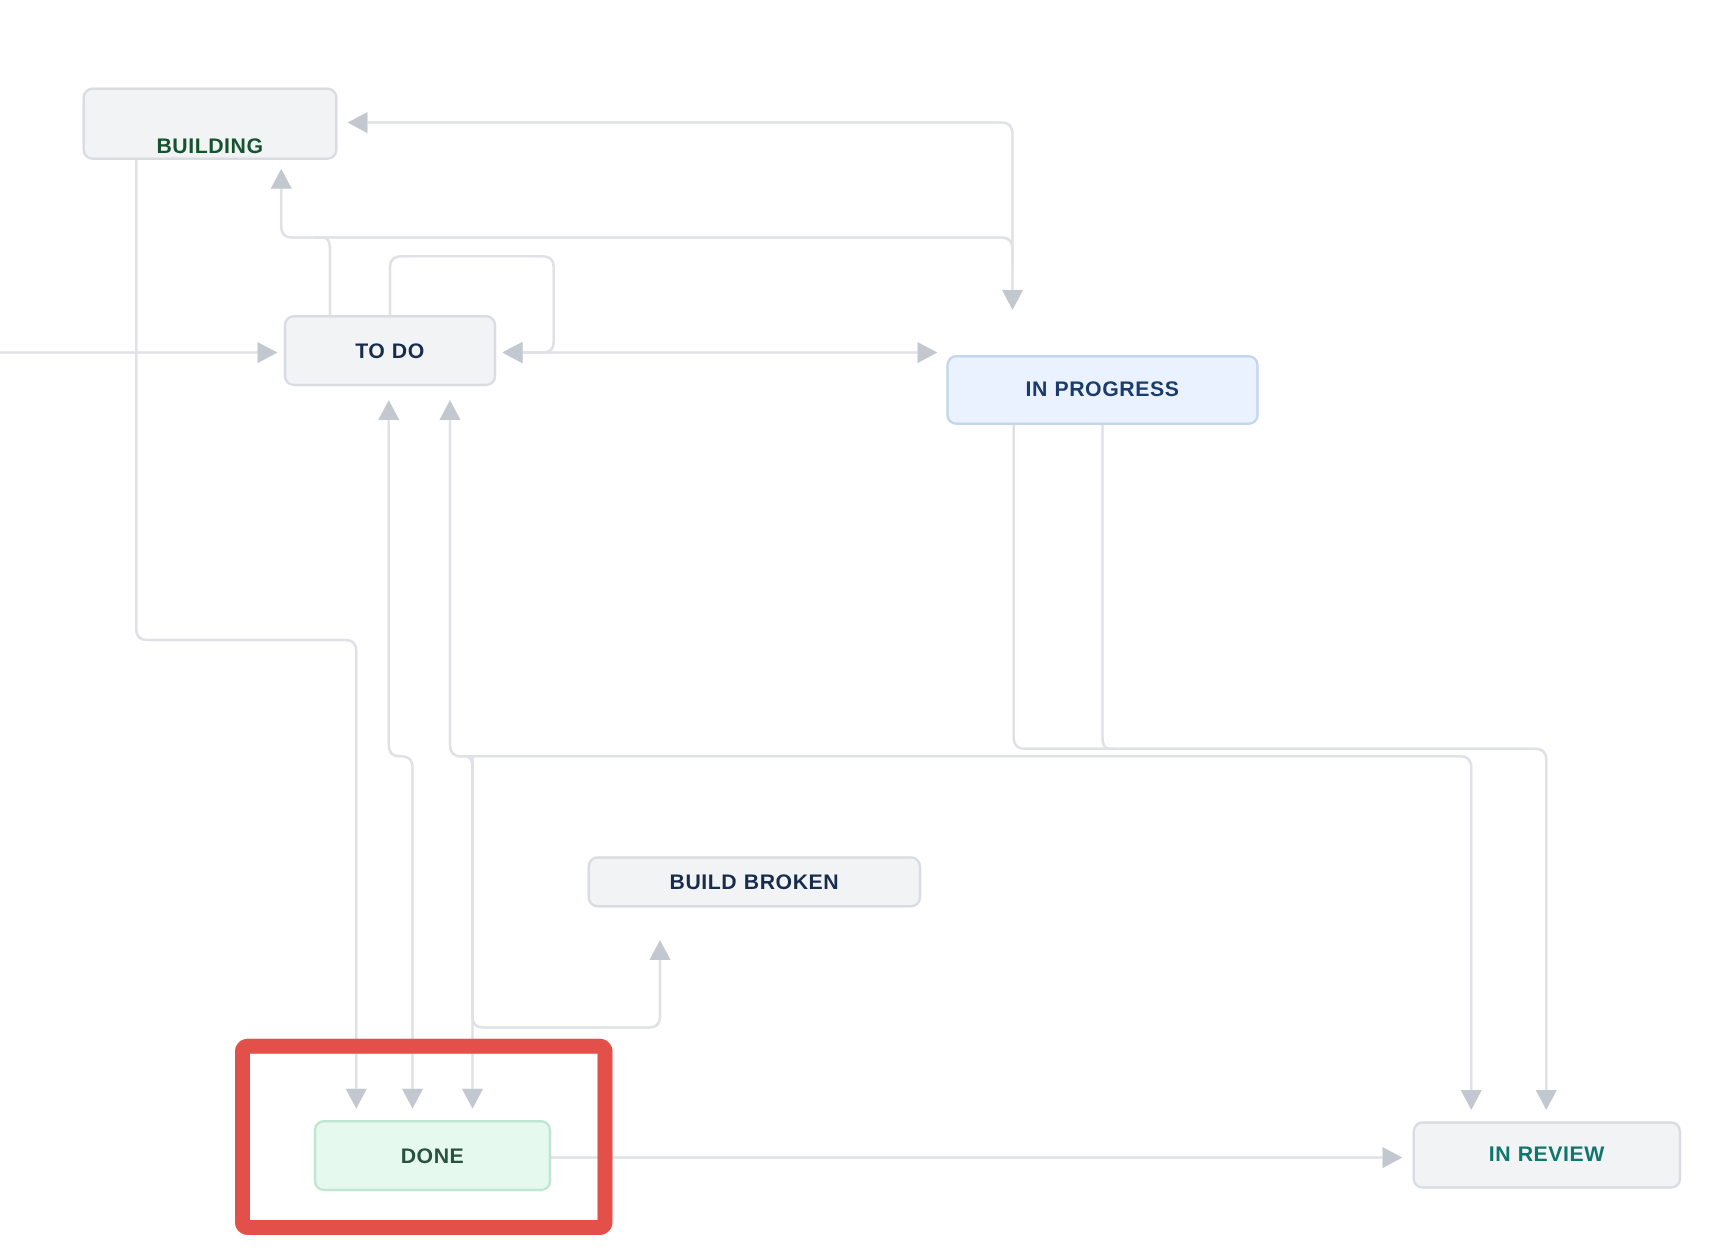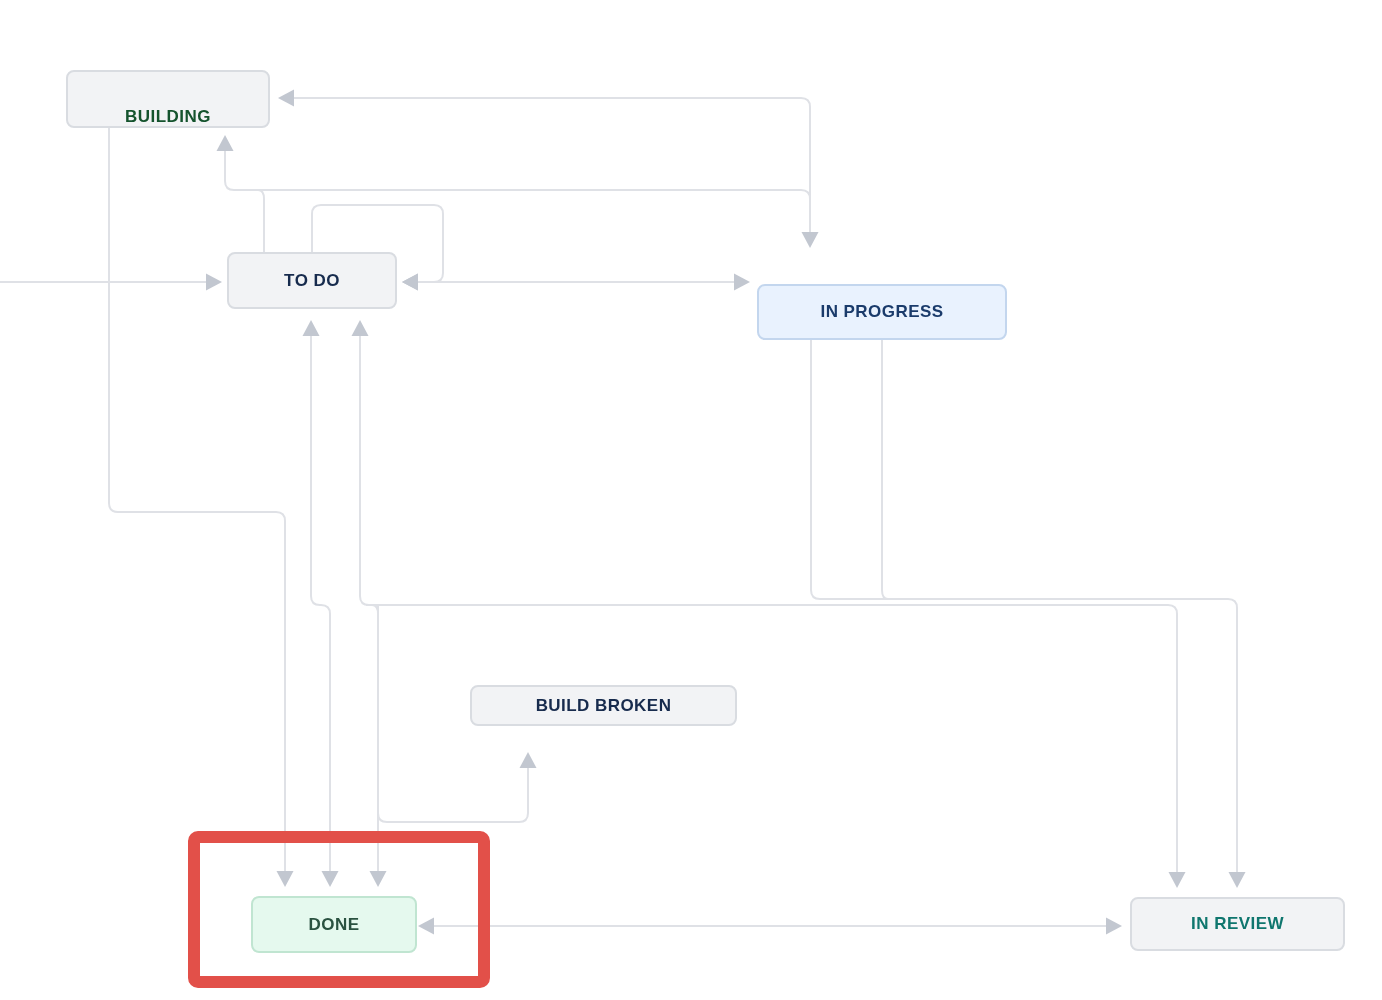--- a/index.html
+++ b/index.html
@@ -56,21 +56,21 @@
   </div>
       <div class="node" style="left: 227px; top: 252px; width: 170px; height: 57px; background: rgb(242, 243, 245); border-color: rgb(217, 220, 225);">
     <span class="node-label" style="color: rgb(23, 43, 77); text-align: right;">TO DO</span>
   </div>
       <div class="node" style="left: 757px; top: 253px; width: 250px; height: 56px; background: rgb(233, 242, 254); border-color: rgb(195, 214, 238); margin-top: 31px;">
     <span class="node-label" style="color: rgb(26, 59, 107);">IN PROGRESS</span>
   </div>
       <div class="node" style="left: 470px; top: 685px; width: 267px; height: 41px; background: rgb(242, 243, 245); border-color: rgb(217, 220, 225);">
     <span class="node-label" style="color: rgb(23, 43, 77);">BUILD BROKEN</span>
   </div>
-      <div class="node" style="left: 251px; top: 896px; width: 166px; height: 57px; background: rgb(229, 249, 238); border-color: rgb(192, 229, 209);">
+      <div class="node" style="left: 251px; top: 896px; width: 190px; height: 57px; background: rgb(229, 249, 238); border-color: rgb(192, 229, 209);">
     <span class="node-label" style="color: rgb(42, 82, 64);">DONE</span>
   </div>
       <div class="node" style="left: 1130px; top: 897px; width: 215px; height: 54px; background: rgb(242, 243, 245); border-color: rgb(217, 220, 225);">
     <span class="node-label" style="color: #0f766e;">IN REVIEW</span>
   </div>
     </div>
   <div id="highlight" style="left: 188px; top: 831px; width: 302px; height: 157px; border: 12px solid rgb(226, 80, 73); border-radius: 10px;"></div>
 </div>
 
 </body></html>

